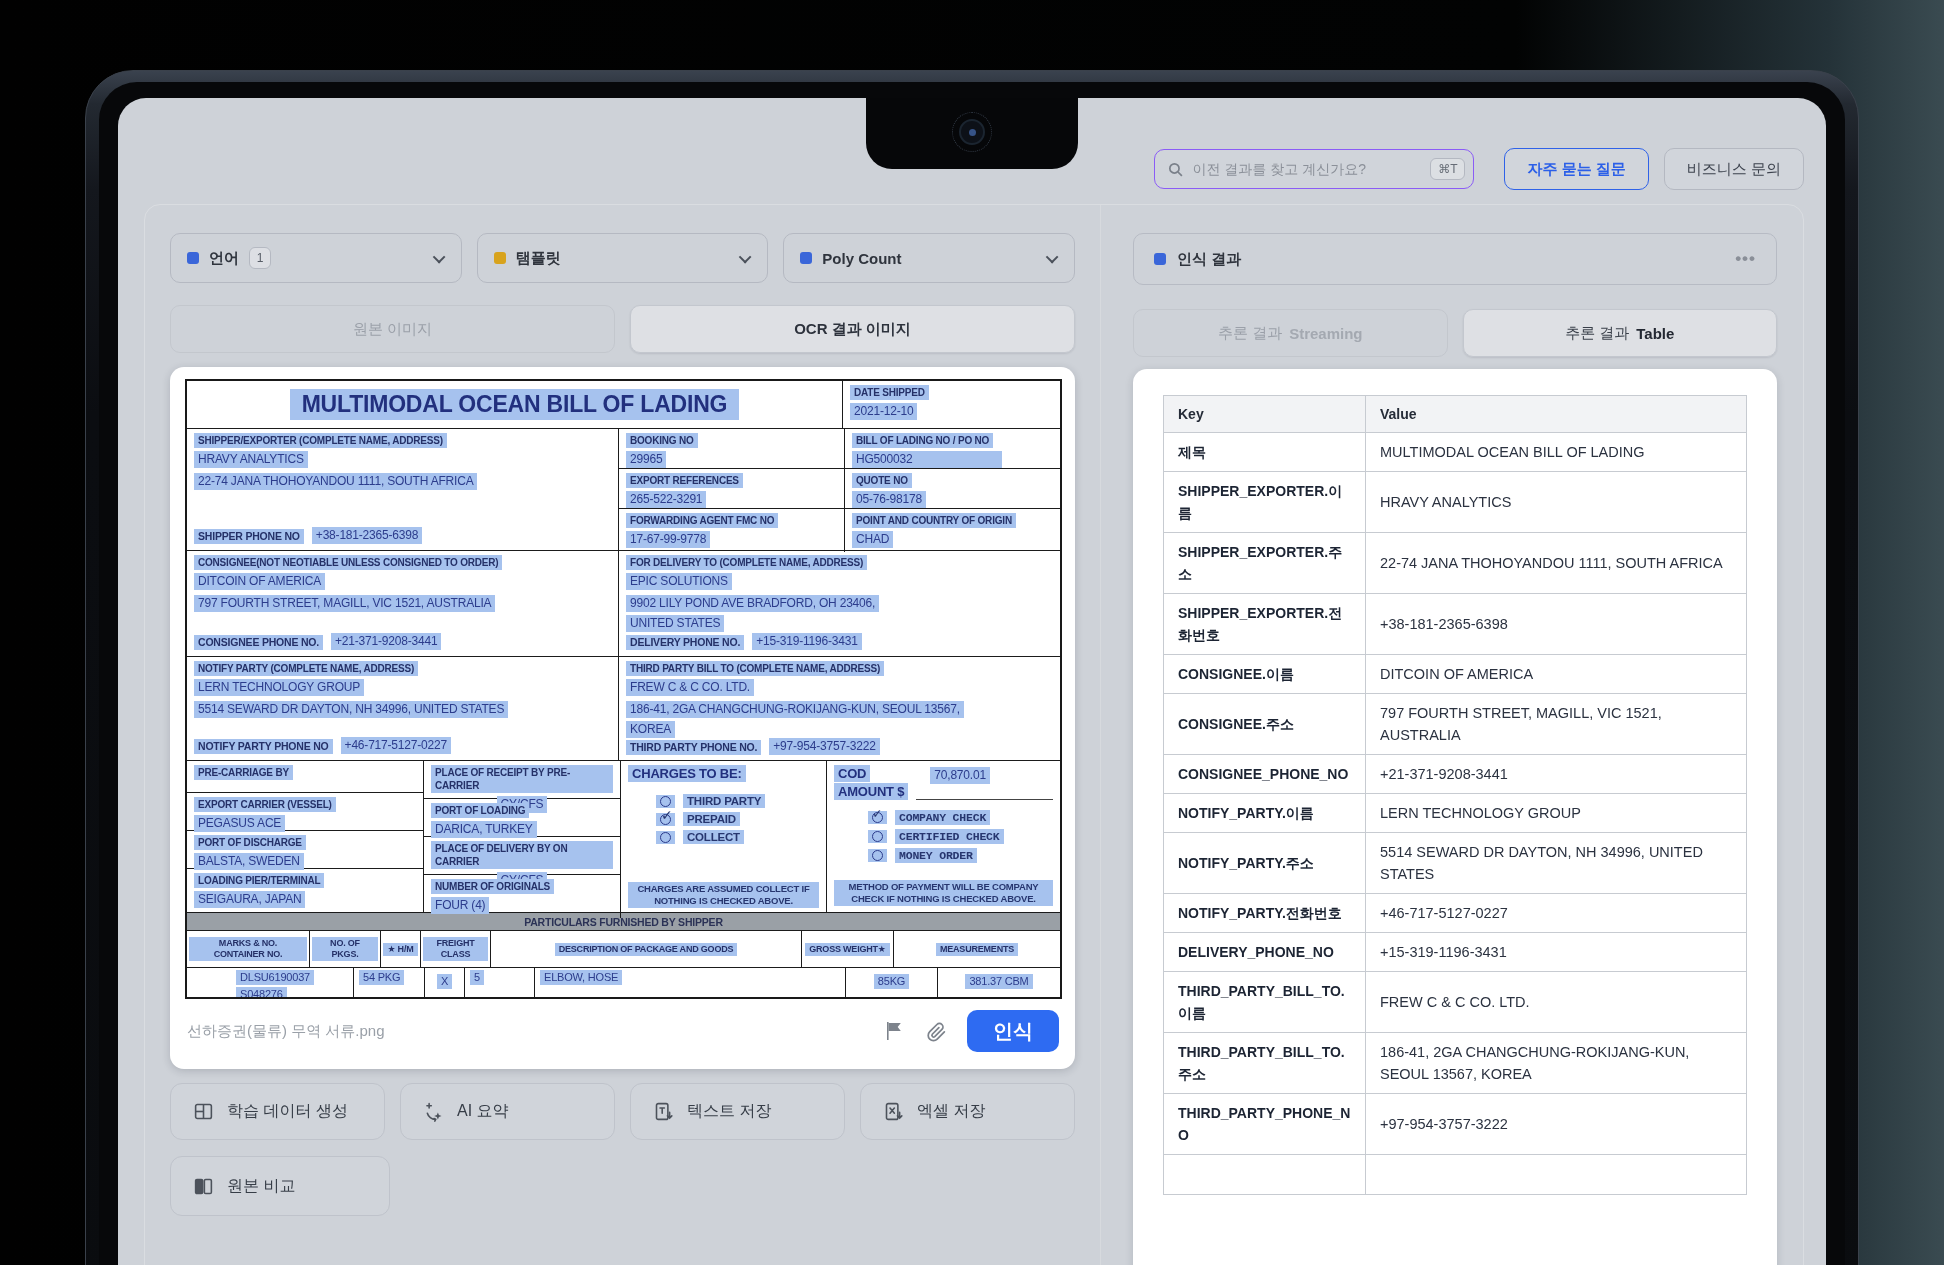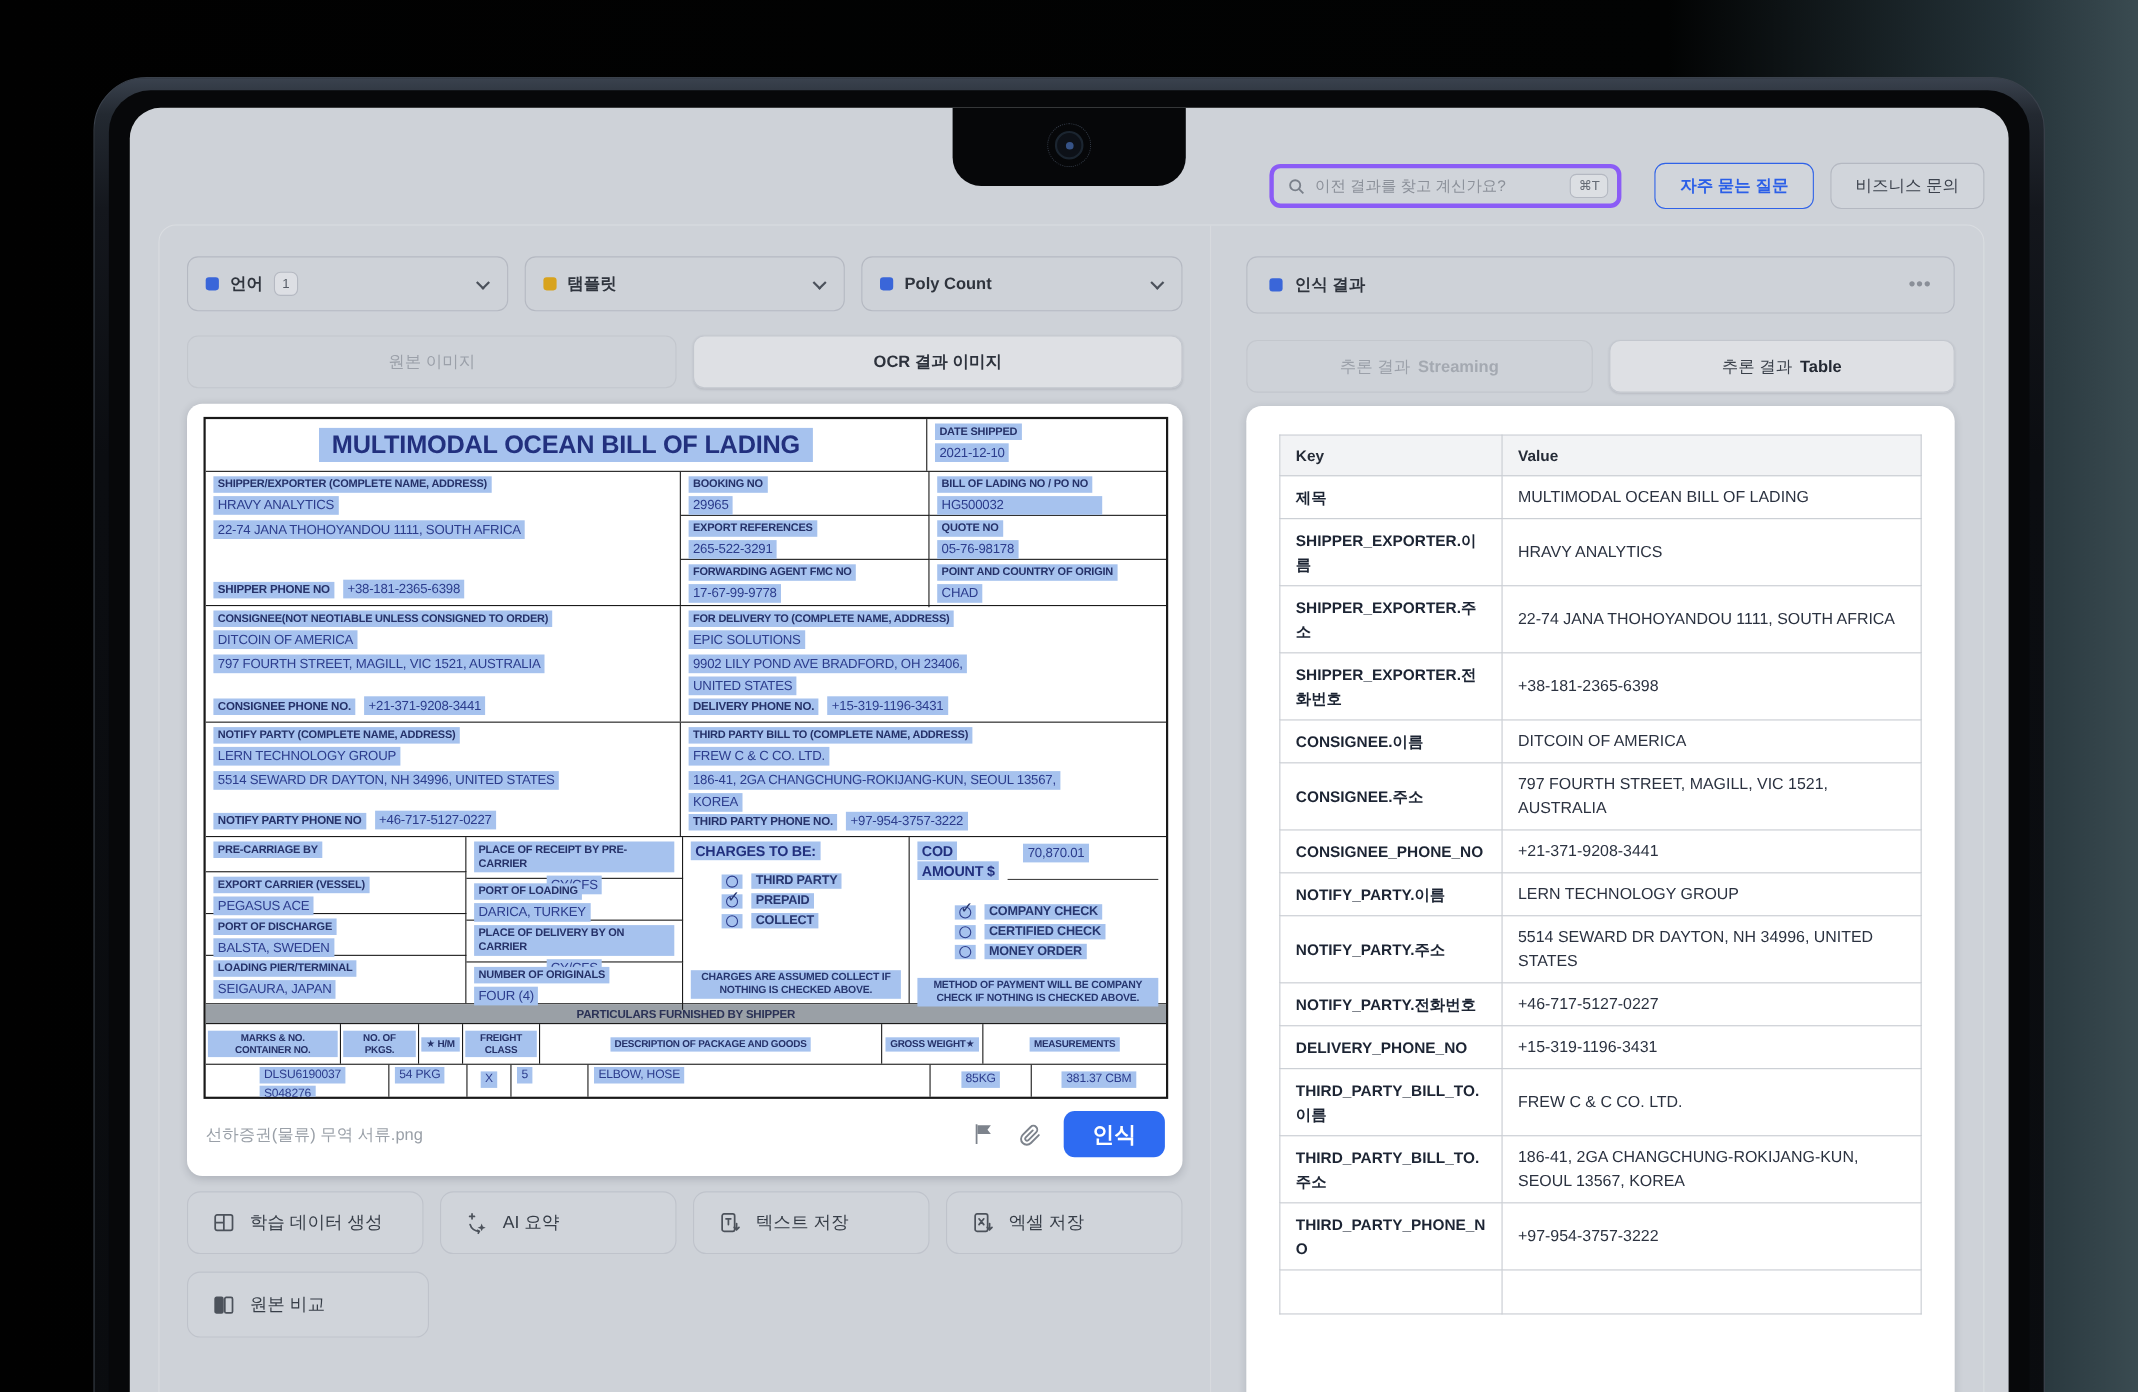--- a/index.html
+++ b/index.html
@@ -36,21 +36,21 @@
     content:""; position:absolute; left:8px; top:8px; width:7px; height:7px;
     border-radius:50%; background:#365387;
   }
   .camera::after{
     content:""; position:absolute; left:-9px; top:-9px; width:38px; height:38px;
     border-radius:50%; border:1px dotted rgba(130,150,180,.35);
   }
   
   .topbar{ position:absolute; top:50px; right:22px; display:flex; gap:15px; align-items:center; z-index:5;}
   .search{
-    width:320px; height:40px; margin-right:15px; border:4px solid #8b5cf6; border-radius:10px;
+    width:320px; height:40px; margin-right:15px; border:1px solid #8b5cf6; border-radius:10px;
     display:flex; align-items:center; padding:0 8px 0 12px; background:rgba(255,255,255,.06);
   }
   .search input{
     flex:1; border:none; outline:none; background:transparent; font-size:14px; color:#3a404a;
     font-family:inherit; min-width:0;
   }
   .search input::placeholder{ color:#8b9099; }
   .kbd{
     border:1px solid #b4b8c1; border-radius:6px; font-size:12px; color:#666c76;
     padding:3px 7px; background:rgba(255,255,255,.25); white-space:nowrap;
@@ -379,21 +379,21 @@
                   <div class="cod-top">
                     <div>
                       <div class="hl" style="font-size:13px;font-weight:700;color:#22307e;">COD</div>
                       <div class="hl" style="font-size:13px;font-weight:700;color:#22307e;margin-top:1px;">AMOUNT $</div>
                     </div>
                     <div class="underline-zone">
                       <div class="hl val" style="margin:2px 0 0 14px;">70,870.01</div>
                       <div class="cod-line"></div>
                     </div>
                   </div>
-                  <div style="margin:18px 0 0 34px;">
+                  <div style="margin:6px 0 0 34px;font-family:Liberation Mono, monospace;">
                     <div class="radio checked">
                       <span class="hl circ-w">
                           <span class="circ"></span>
                         </span>
                       <span class="hl opt">COMPANY CHECK</span>
                     </div>
                     <div class="radio">
                       <span class="hl circ-w">
                           <span class="circ"></span>
                         </span>

